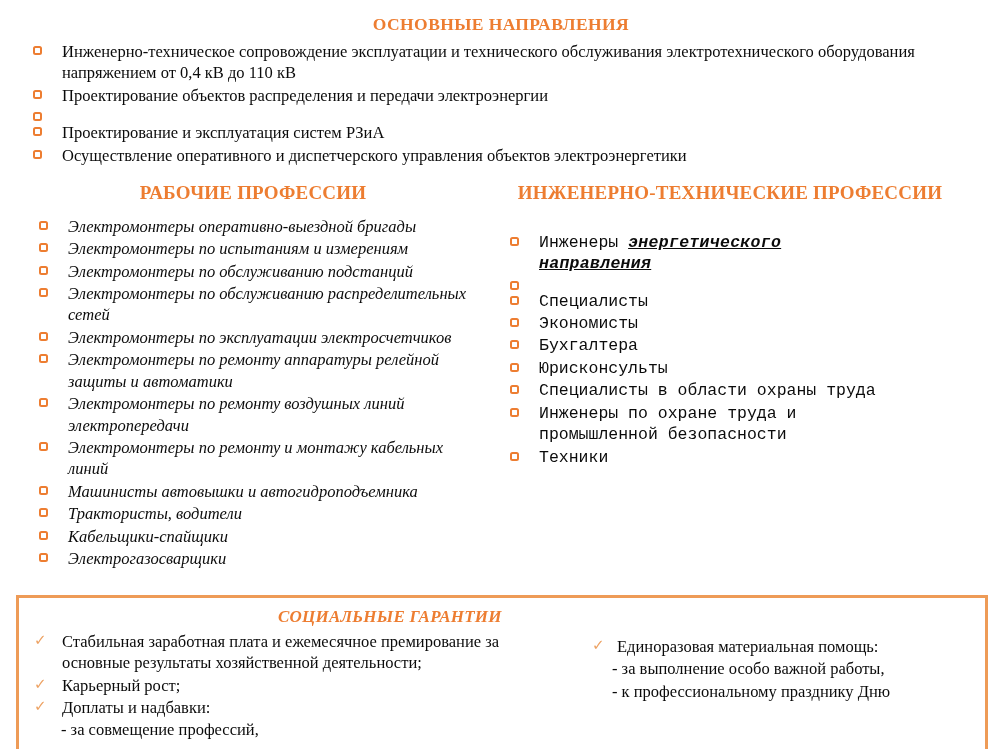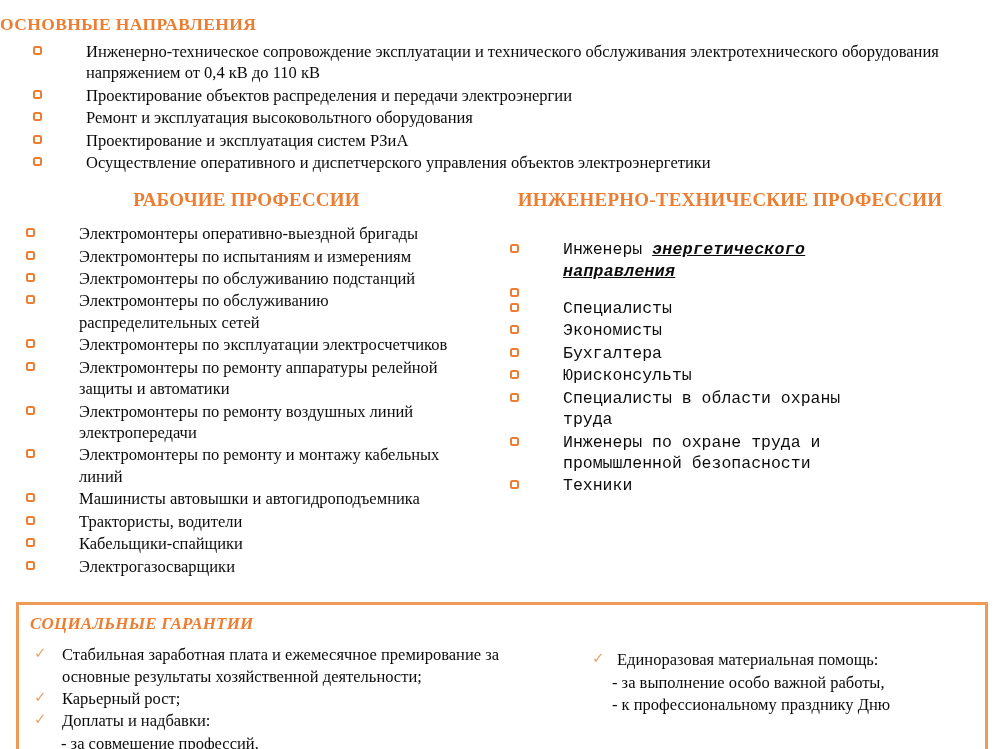--- a/index.html
+++ b/index.html
@@ -9,57 +9,57 @@
     --ink:#0b0b0b;
   }
   *{box-sizing:border-box;}
   html,body{margin:0;padding:0;}
   body{
     width:1002px;height:749px;overflow:hidden;background:#ffffff;
     font-family:"Liberation Serif","DejaVu Serif",serif;
     font-size:16.5px;line-height:1.3;color:var(--ink);
   }
   .h1{
-    margin:13px 0 5px 0;text-align:left;
+    margin:13px 0 5px 0;text-align:center;
     color:var(--accent);font-weight:bold;font-size:17.5px;letter-spacing:.4px;
   }
   .h2{
     margin:0 0 7px 0;text-align:center;
     color:var(--accent);font-weight:bold;font-size:19px;letter-spacing:.2px;
   }
   
-  .row{display:flex;margin-bottom:1px;gap:24px;}
+  .row{display:flex;margin-bottom:1px;}
   .sq{flex:0 0 29px;}
   .sq::before{
     content:"";display:block;width:5px;height:5px;margin-top:5px;
     border:2.5px solid var(--accent);border-radius:2.5px;background:#fff;
   }
   .txt{display:block;}
   
   .top-list{margin-left:33px;width:932px;}
   .top-list .txt{max-width:900px;}
   
   .two-cols{display:flex;margin-top:15px;}
-  .col-l{width:500px;padding-left:26px;}
+  .col-l{width:500px;padding-left:39px;}
   .col-l .h2{margin-left:-33px;}
-  .col-l .list{width:429px;margin-top:10px;}
+  .col-l .list{width:429px;margin-top:10px;font-style:italic;}
   .col-r{flex:1;padding-left:10px;}
   .col-r .h2{padding-right:52px;}
   .col-r .list{width:372px;margin-top:26px;font-family:Liberation Mono, monospace;}
   .emph{font-weight:bold;font-style:italic;text-decoration:underline;letter-spacing:.3px;}
   
   .sg-box{
     margin:24px 14px 0 16px;width:972px;
     border:3px solid var(--border);
     padding:6px 8px 10px 11px;
   }
   .sg-title{
-    width:76%;
+    width:76%;text-align:center;
     color:var(--accent);font-weight:bold;font-style:italic;font-size:17px;letter-spacing:.2px;
-    margin:2px 0 9px 0;
+    margin:2px 0 3px 0;
   }
   .sg-cols{display:flex;}
   .sg-l{width:556px;}
   .sg-l .ctxt{max-width:500px;}
   .sg-r{flex:1;padding-top:5px;}
   .crow{display:flex;margin-bottom:1px;}
   .chk{
     flex:0 0 32px;padding-left:4px;
     color:var(--check);font-weight:bold;font-size:15px;
     font-family:"DejaVu Sans","Liberation Sans",sans-serif;
@@ -78,21 +78,20 @@
     <div class="row">
       <span class="sq"></span>
       <span class="txt">Инженерно-техническое сопровождение эксплуатации и технического обслуживания электротехнического оборудования напряжением от 0,4 кВ до 110 кВ</span>
     </div>
     <div class="row">
       <span class="sq"></span>
       <span class="txt">Проектирование объектов распределения и передачи электроэнергии</span>
     </div>
     <div class="row">
       <span class="sq"></span>
-      <span class="txt">Ремонт и эксплуатация высоковольтного оборудования</span>
     </div>
     <div class="row">
       <span class="sq"></span>
       <span class="txt">Проектирование и эксплуатация систем РЗиА</span>
     </div>
     <div class="row">
       <span class="sq"></span>
       <span class="txt">Осуществление оперативного и диспетчерского управления объектов электроэнергетики</span>
     </div>
   </div>

